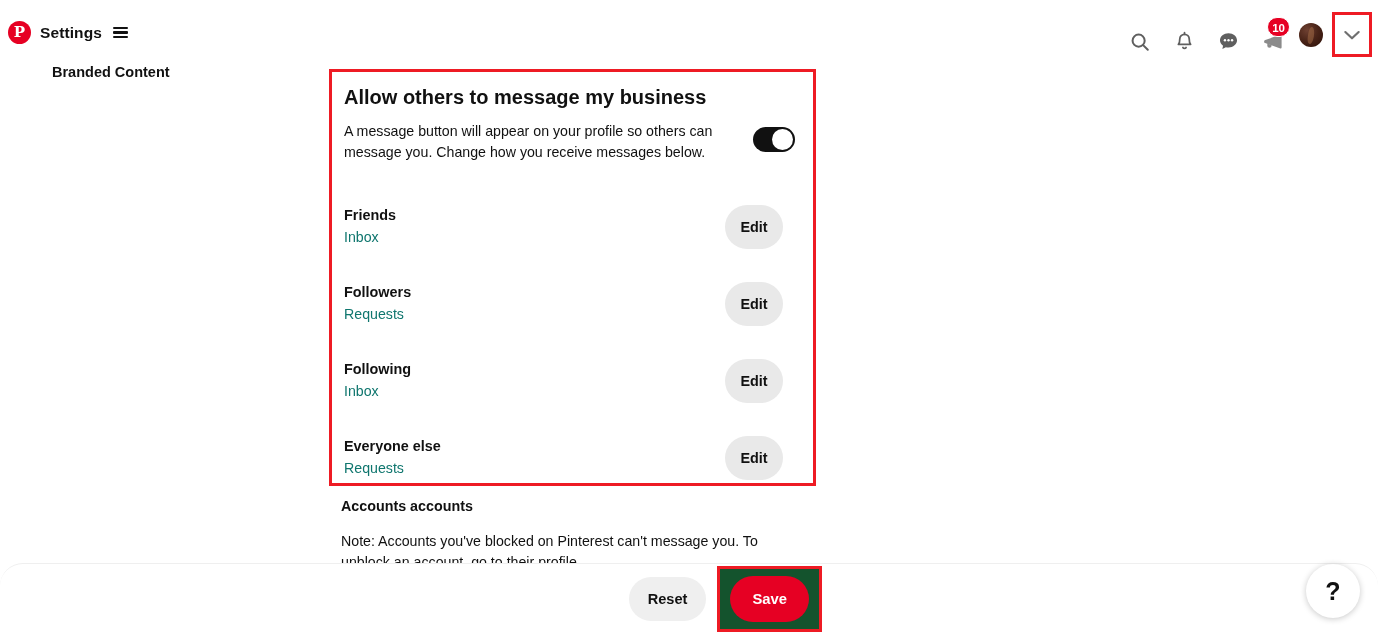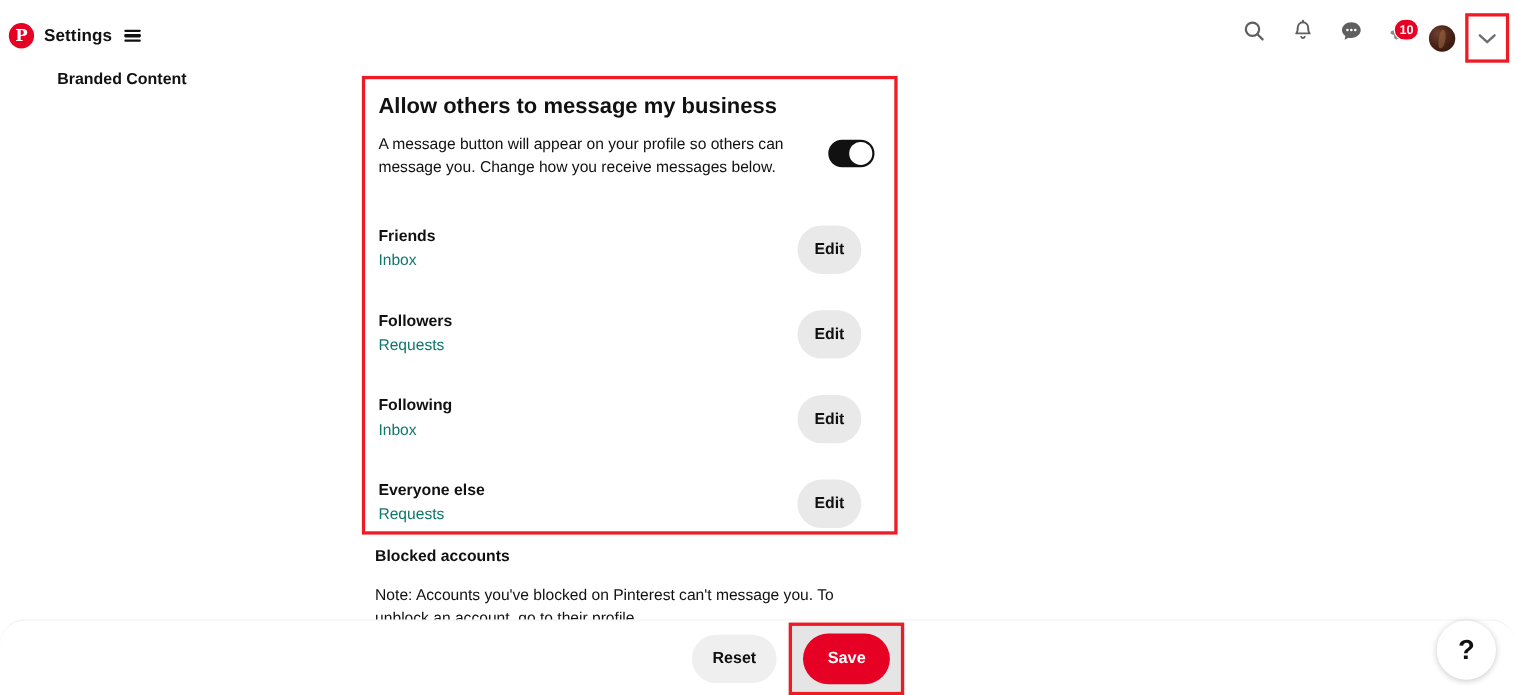--- a/index.html
+++ b/index.html
@@ -30,21 +30,21 @@
   }
   .brand-title { font-size: 15.5px; font-weight: 700; color: #111; letter-spacing: .1px; }
   .hamburger { display: inline-flex; flex-direction: column; gap: 2.5px; margin-left: 2px; cursor: pointer; }
   .hamburger i { display:block; width: 15px; height: 2.2px; background: #111; border-radius: 1px; }
 
   .header-actions {
     position: absolute; right: 6px; top: 12px;
     display: flex; align-items: center; gap: 0px;
   }
   .hicon {
-    width: 44px; height: 36px; display: flex; align-items: flex-start; justify-content: center;
+    width: 44px; height: 36px; display: flex; align-items: flex-end; justify-content: center;
     cursor: pointer; position: relative;
   }
   .hicon svg { display: block; }
   .badge {
     position: absolute; top: 0px; right: 4px;
     min-width: 20px; height: 20px; padding: 0 4px;
     background: #e60023; color: #fff; border-radius: 10px;
     font-size: 11.5px; font-weight: 700; line-height: 20px; text-align: center;
     border: 1.5px solid #fff;
   }
@@ -117,21 +117,21 @@
     position: absolute; left: 0; top: 0; width: 1100px; height: 69px;
     display: flex; align-items: center; justify-content: flex-end; gap: 0px;
     padding-right: 278px;
   }
   .reset-btn {
     height: 44px; padding: 0 19px; border-radius: 22px; border: none;
     background: #efefef; color: #111; font-size: 14.6px; font-weight: 700;
     font-family: "Liberation Sans", sans-serif; cursor: pointer;
   }
   .save-wrap {
-    margin-left: 11px; border: 3px solid #ee1b24; background: #e5e5e5;
+    margin-left: 11px; border: 3px solid #ee1b24; background: #14532d;
     padding: 7px 10px; display: inline-flex;
   }
   .save-btn {
     height: 46px; padding: 0 22px; border-radius: 23px; border: none;
     background: #e60023; color: #fff; font-size: 14.8px; font-weight: 700;
     font-family: "Liberation Sans", sans-serif; cursor: pointer;
   }
   .help-btn {
     position: absolute; right: 18px; bottom: 14px;
     width: 54px; height: 54px; border-radius: 50%; background: #fff;
@@ -253,21 +253,21 @@
             <div class="pref-value">Requests</div>
           </div>
           <button class="edit-btn">Edit</button>
         </div>
 
       </div>
     </div>
   </div>
 
   <div class="below-box">
-    <div class="blocked-title">Blocked accounts</div>
+    <div class="blocked-title">Accounts accounts</div>
     <div class="blocked-note">Note: Accounts you've blocked on Pinterest can't message you. To unblock an account, go to their profile.</div>
   </div>
 
   <div class="footer">
     <div class="footer-actions">
       <button class="reset-btn">Reset</button>
       <span class="save-wrap">
         <button class="save-btn">Save</button>
       </span>
     </div>

